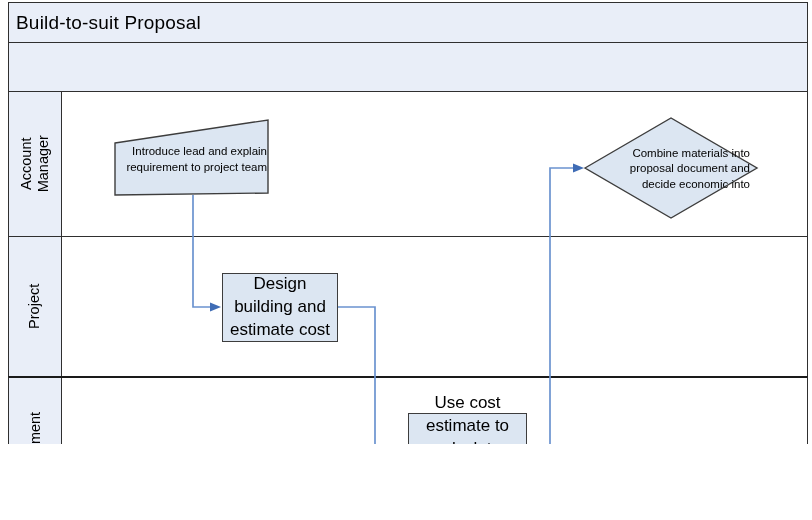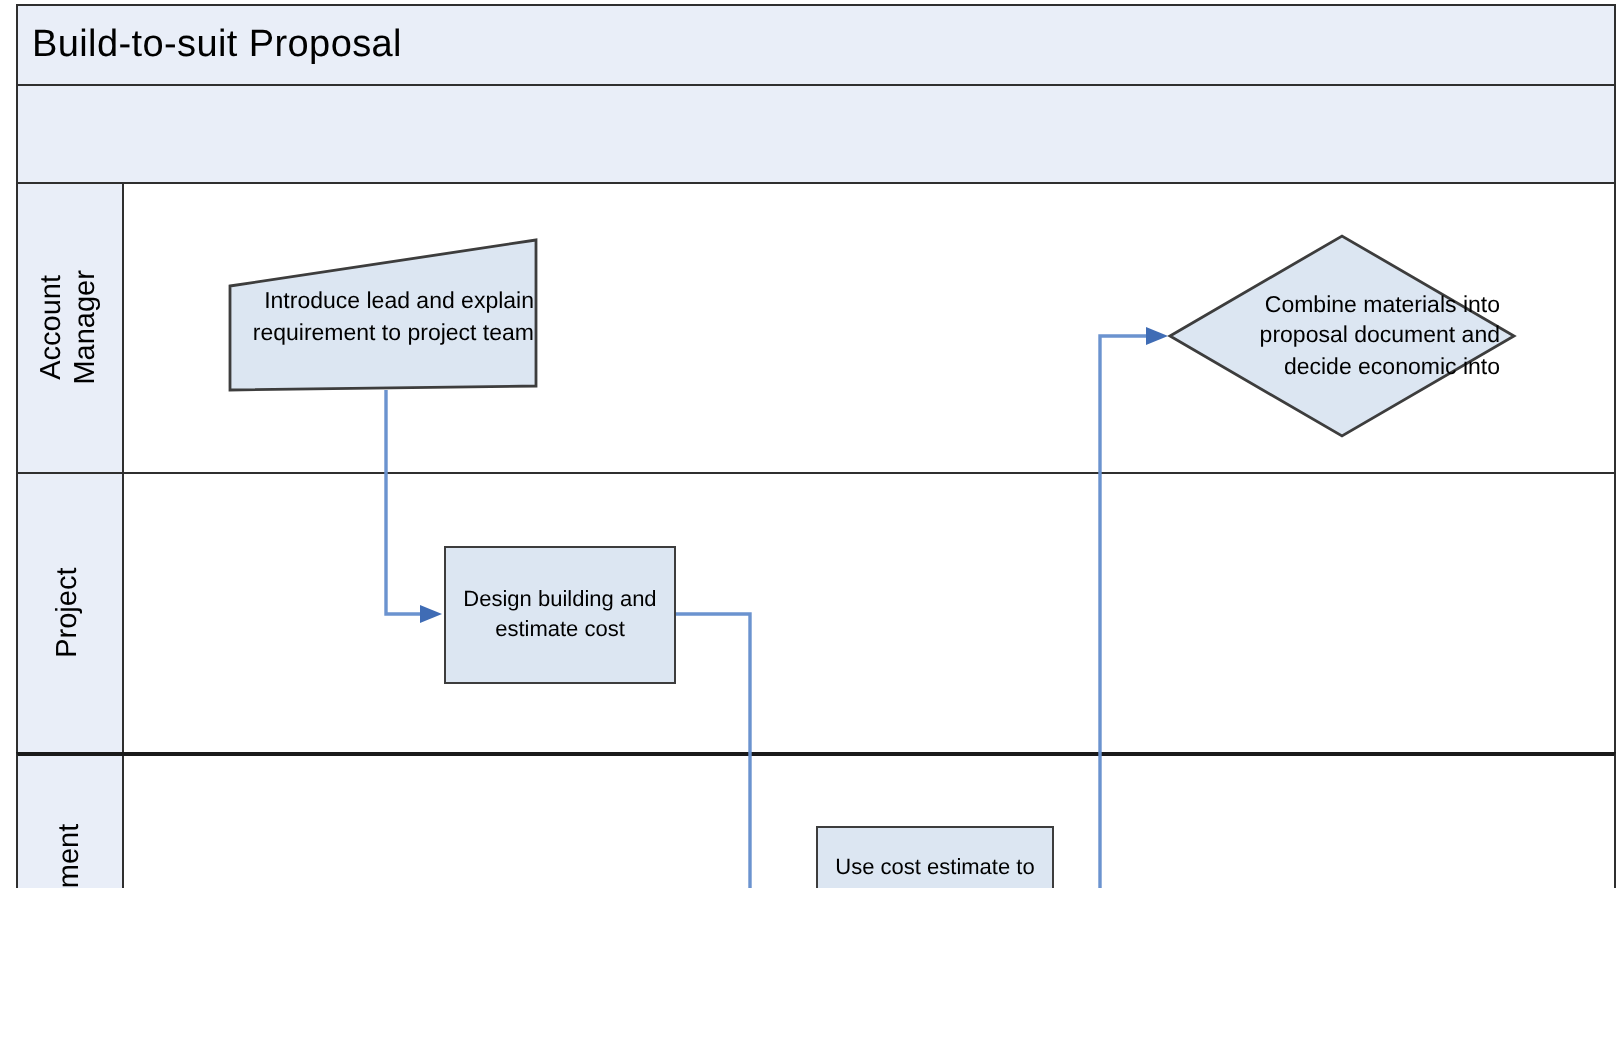--- a/index.html
+++ b/index.html
@@ -67,21 +67,21 @@
     width: 812px; height: 520px;
     pointer-events: none;
   }
   
   .shape-rect {
     position: absolute;
     background: #dce6f2;
     border: 1.4px solid #3d3d3d;
     display: flex; align-items: center; justify-content: center;
     text-align: center;
-    font-size: 11px;
+    font-size: 17px;
     color: #000000;
     line-height: 1.35;
     padding: 2px;
   }
   .rect-design { left: 222px; top: 273px; width: 116px; height: 69px; }
   .rect-cost   { left: 408px; top: 413px; width: 119px; height: 72px; }
   
   .shape-text {
     position: absolute;
     display: flex; align-items: center; justify-content: center;

